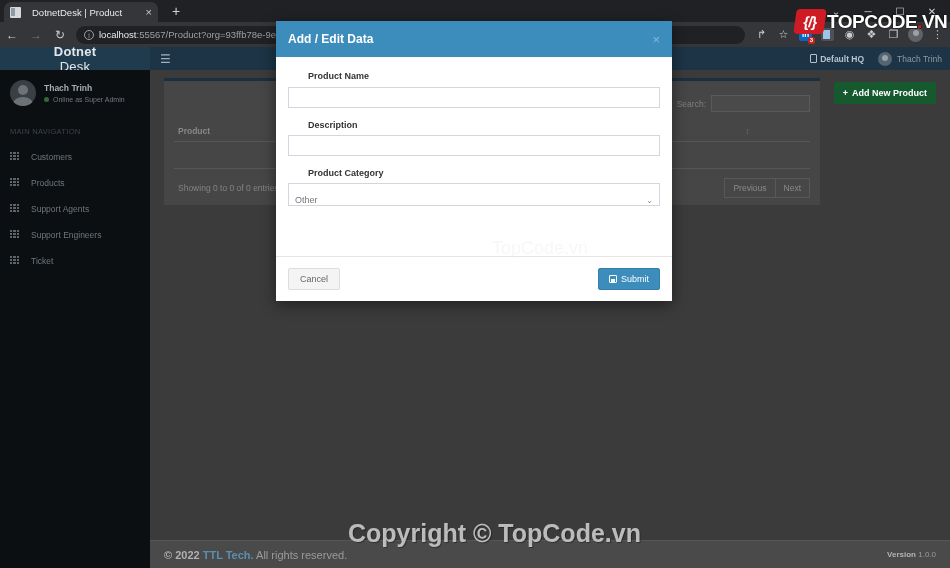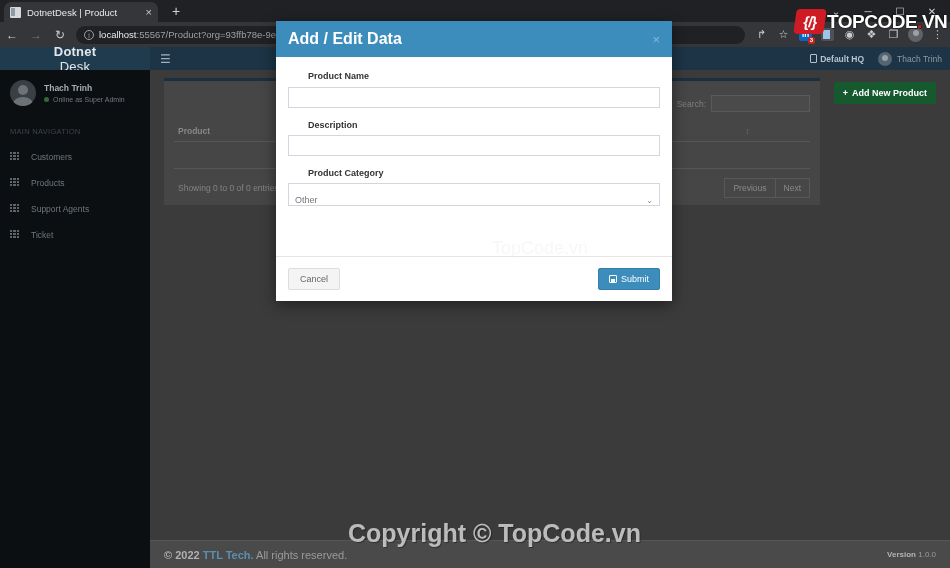--- a/index.html
+++ b/index.html
@@ -12,21 +12,21 @@
   #root { position: relative; width: 950px; height: 568px; }
 
   
   .browser-titlebar {
     position: absolute; left: 0; top: 0; width: 950px; height: 22px;
     background: #202124;
   }
   .tab {
     position: absolute; left: 4px; top: 2px; width: 154px; height: 20px;
     background: #35363a; border-radius: 7px 7px 0 0;
-    display: flex; align-items: center; padding: 0 6px; gap: 6px;
+    display: flex; align-items: center; padding: 0 6px; gap: 11px;
   }
   .tab-favicon {
     width: 11px; height: 11px; flex: 0 0 11px; position: relative;
     background: #d8d8d8; border-radius: 1px;
   }
   .tab-favicon::after {
     content: ""; position: absolute; left: 1px; top: 1.5px;
     width: 4px; height: 8px; background: #8b9aa5;
   }
   .tab-title {
@@ -261,21 +261,21 @@
 
   
   .modal {
     position: absolute; left: 276px; top: 21px; width: 396px; height: 280px;
     background: #ffffff; box-shadow: 0 4px 14px rgba(0,0,0,.45); z-index: 30;
   }
   .modal-header {
     height: 36px; background: #3c8dbc; display: flex; align-items: center;
     justify-content: space-between; padding: 0 12px;
   }
-  .modal-title { color: #ffffff; font-size: 16px; font-weight: bold; }
+  .modal-title { color: #ffffff; font-size: 12px; font-weight: bold; }
   .modal-close { color: #86b9d6; font-size: 13px; cursor: pointer; line-height: 1; }
   .modal-body { padding: 14px 12px 6px; }
   .form-label {
     font-size: 9px; font-weight: bold; color: #333333; margin-bottom: 5px;
     display: block;
     margin-left: 20px;
   }
   .form-input {
     width: 100%; height: 21px; border: 1px solid #d2d6de; background: #fff;
     font-size: 9px; color: #555; padding: 0 6px; margin-bottom: 12px;
@@ -452,20 +452,34 @@
             <i></i>
             <i></i>
             <i></i>
             <i></i>
             <i></i>
             <i></i>
             <i></i>
             <i></i>
           </span>
         <span>Support Agents</span>
+      </div>
+      <div class="sb-item">
+        <span class="ico-grid">
+            <i></i>
+            <i></i>
+            <i></i>
+            <i></i>
+            <i></i>
+            <i></i>
+            <i></i>
+            <i></i>
+            <i></i>
+          </span>
+        <span>Support Engineers</span>
       </div>
       <div class="sb-item">
         <span class="ico-grid">
             <i></i>
             <i></i>
             <i></i>
             <i></i>
             <i></i>
             <i></i>
             <i></i>

